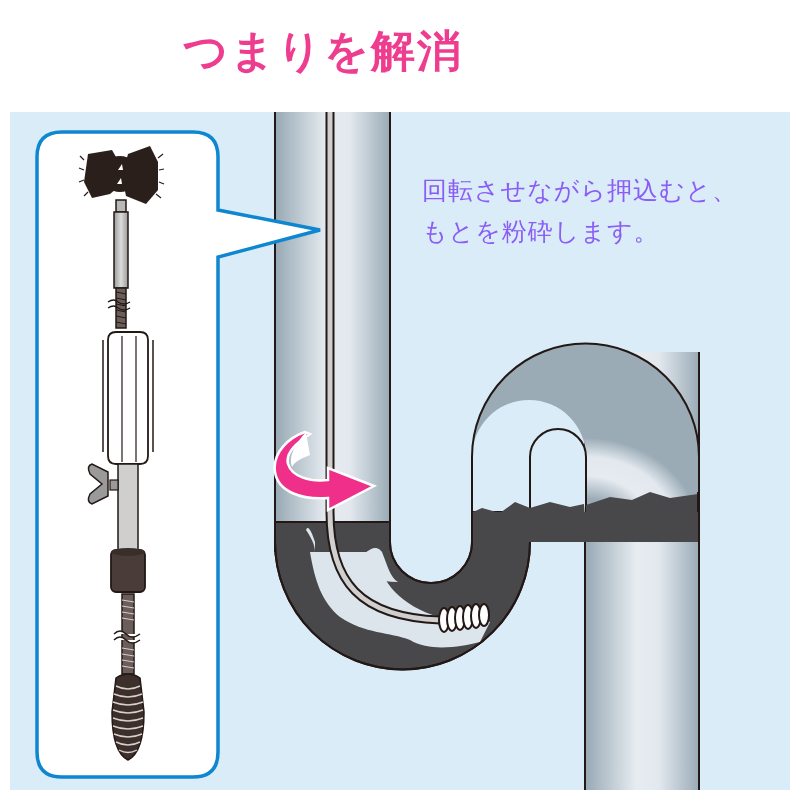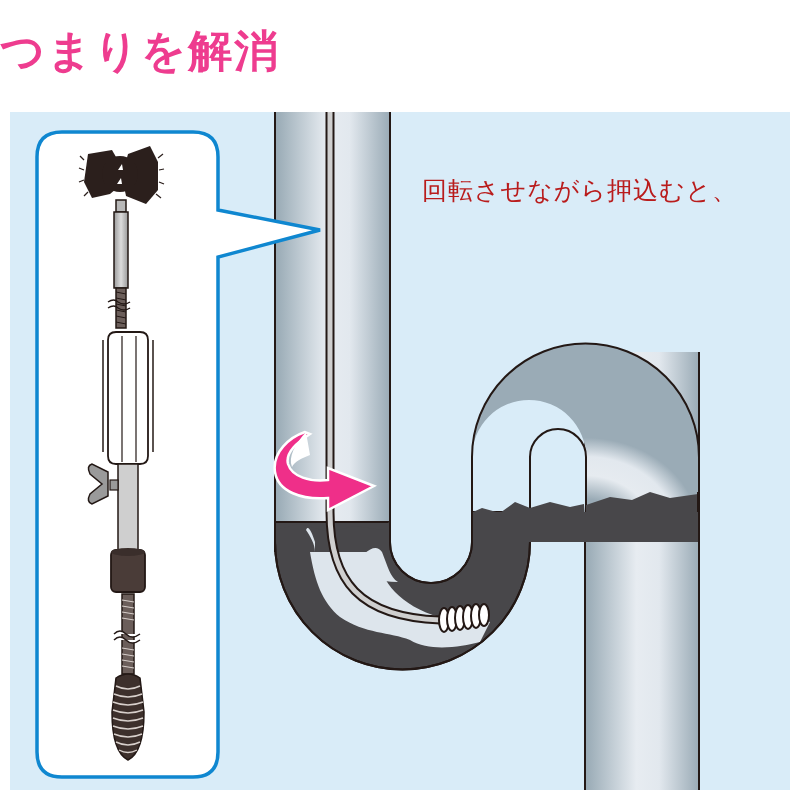--- a/index.html
+++ b/index.html
@@ -1,23 +1,23 @@
 <!DOCTYPE html>
 <html><head>
   <meta charset="utf-8">
   <style>
     html, body { margin: 0; padding: 0; background: #ffffff; }
     body { width: 800px; height: 800px; position: relative; overflow: hidden;
            font-family: "DejaVu Sans", "Liberation Sans", sans-serif; }
-    .title { position: absolute; left: 0; top: 22px; width: 646px; text-align: left;
+    .title { position: absolute; left: 0; top: 22px; width: 646px; text-align: center;
              font-size: 44px; font-weight: bold; letter-spacing: 2px; }
     .panel { position: absolute; left: 10px; top: 112px; width: 780px; height: 678px; }
     .art { position: absolute; left: 0; top: 0; }
     .desc { position: absolute; left: 422px; top: 170px; width: 370px;
-            font-size: 25px; line-height: 41px; color: #b91c1c; letter-spacing: 1px; }
+            font-size: 25px; line-height: 41px; color: #8b5cf6; letter-spacing: 1px; }
     .desc div { white-space: nowrap; }
   </style>
 </head>
 <body>
 
 <div class="title" style="color:#ee3c8f;">つまりを解消</div>
 
 <div class="panel">
   <svg class="art" width="780" height="678" viewBox="0 0 780 678" xmlns="http://www.w3.org/2000/svg">
     <defs>
@@ -190,14 +190,15 @@
           <path d="M104 622 Q118 628 132 622"></path>
             <path d="M106 630 Q118 636 130 630"></path>
           <path d="M109 638 Q118 643 127 638"></path>
         </g>
       </g>
     </g>
   </svg>
 
   <div class="desc" style="left:412px; top:58px;">
     <div>回転させながら押込むと、</div>
+    <div>もとを粉砕します。</div>
   </div>
 </div>
 
 </body></html>

